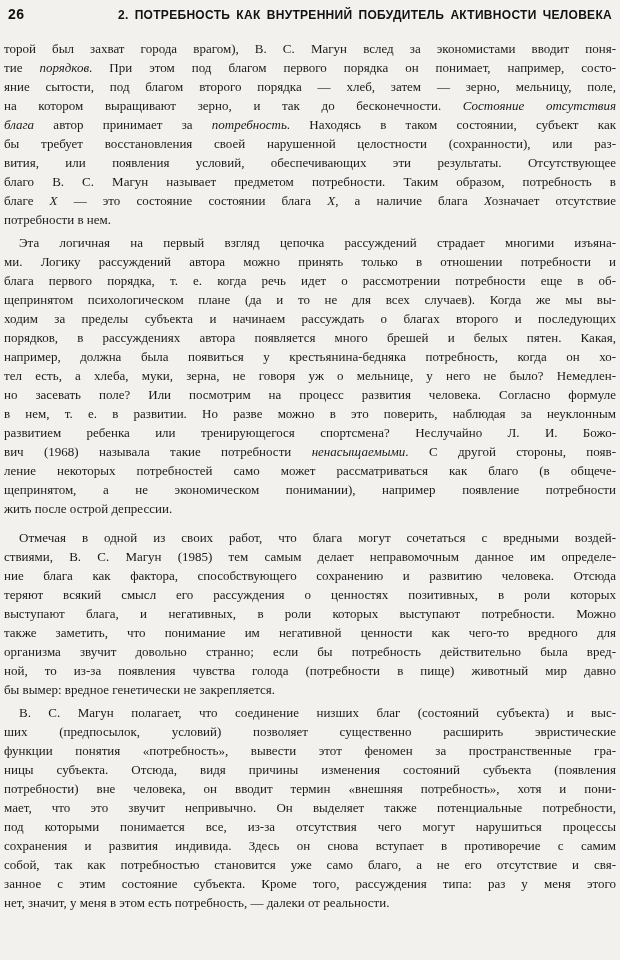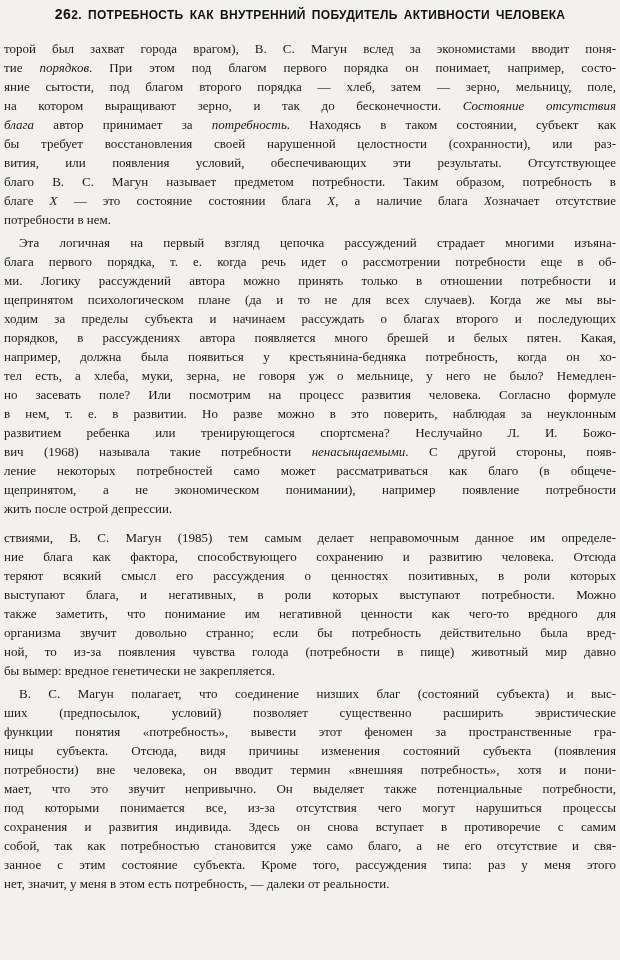--- a/index.html
+++ b/index.html
@@ -9,21 +9,21 @@
   body {
     width: 620px;
     height: 960px;
     background: #f2f1ee;
     color: #1a1a1a;
     font-family: "Liberation Serif", serif;
     overflow: hidden;
   }
   .page-header {
     display: flex;
-    justify-content: center;
+    justify-content: space-between;
     align-items: baseline;
     padding: 6px 8px 0 8px;
     font-family: "Liberation Sans", sans-serif;
     font-weight: bold;
     color: #111;
   }
   .page-number {
     font-size: 14px;
     letter-spacing: 0.5px;
   }
@@ -67,36 +67,37 @@
         <div class="line"><span>на котором выращивают зерно, и так до бесконечности. </span><span class="em">Состояние отсутствия</span></div>
         <div class="line"><span class="em">блага</span><span> автор принимает за </span><span class="em">потребность</span><span>. Находясь в таком состоянии, субъект как</span></div>
         <div class="line"><span>бы требует восстановления своей нарушенной целостности (сохранности), или раз-</span></div>
         <div class="line"><span>вития, или появления условий, обеспечивающих эти результаты. Отсутствующее</span></div>
         <div class="line"><span>благо В. С. Магун называет предметом потребности. Таким образом, потребность в</span></div>
         <div class="line"><span>благе </span><span class="em">X</span><span> — это состояние состоянии блага </span><span class="em">X</span><span>, а наличие блага </span><span class="em">X</span><span>означает отсутствие</span></div>
         <div class="line last"><span>потребности в нем.</span></div>
       </div>
       <div class="para" style="margin-top: 4px;">
         <div class="line first"><span>Эта логичная на первый взгляд цепочка рассуждений страдает многими изъяна-</span></div>
+        <div class="line"><span>ми. Логику рассуждений автора можно принять только в отношении потребности и</span></div>
         <div class="line"><span>блага первого порядка, т. е. когда речь идет о рассмотрении потребности еще в об-</span></div>
-        <div class="line"><span>ми. Логику рассуждений автора можно принять только в отношении потребности и</span></div>
         <div class="line"><span>щепринятом психологическом плане (да и то не для всех случаев). Когда же мы вы-</span></div>
         <div class="line"><span>ходим за пределы субъекта и начинаем рассуждать о благах второго и последующих</span></div>
         <div class="line"><span>порядков, в рассуждениях автора появляется много брешей и белых пятен. Какая,</span></div>
         <div class="line"><span>например, должна была появиться у крестьянина-бедняка потребность, когда он хо-</span></div>
         <div class="line"><span>тел есть, а хлеба, муки, зерна, не говоря уж о мельнице, у него не было? Немедлен-</span></div>
         <div class="line"><span>но засевать поле? Или посмотрим на процесс развития человека. Согласно формуле</span></div>
         <div class="line"><span>в нем, т. е. в развитии. Но разве можно в это поверить, наблюдая за неуклонным</span></div>
         <div class="line"><span>развитием ребенка или тренирующегося спортсмена? Неслучайно Л. И. Божо-</span></div>
         <div class="line"><span>вич (1968) называла такие потребности </span><span class="em">ненасыщаемыми</span><span>. С другой стороны, появ-</span></div>
         <div class="line"><span>ление некоторых потребностей само может рассматриваться как благо (в общече-</span></div>
         <div class="line"><span>щепринятом, а не экономическом понимании), например появление потребности</span></div>
         <div class="line last"><span>жить после острой депрессии.</span></div>
       </div>
       <div class="para" style="margin-top: 10px;">
+        <div class="line first"><span>Отмечая в одной из своих работ, что блага могут сочетаться с вредными воздей-</span></div>
         <div class="line"><span>ствиями, В. С. Магун (1985) тем самым делает неправомочным данное им определе-</span></div>
         <div class="line"><span>ние блага как фактора, способствующего сохранению и развитию человека. Отсюда</span></div>
         <div class="line"><span>теряют всякий смысл его рассуждения о ценностях позитивных, в роли которых</span></div>
         <div class="line"><span>выступают блага, и негативных, в роли которых выступают потребности. Можно</span></div>
         <div class="line"><span>также заметить, что понимание им негативной ценности как чего-то вредного для</span></div>
         <div class="line"><span>организма звучит довольно странно; если бы потребность действительно была вред-</span></div>
         <div class="line"><span>ной, то из-за появления чувства голода (потребности в пище) животный мир давно</span></div>
         <div class="line last"><span>бы вымер: вредное генетически не закрепляется.</span></div>
       </div>
       <div class="para" style="margin-top: 4px;">

